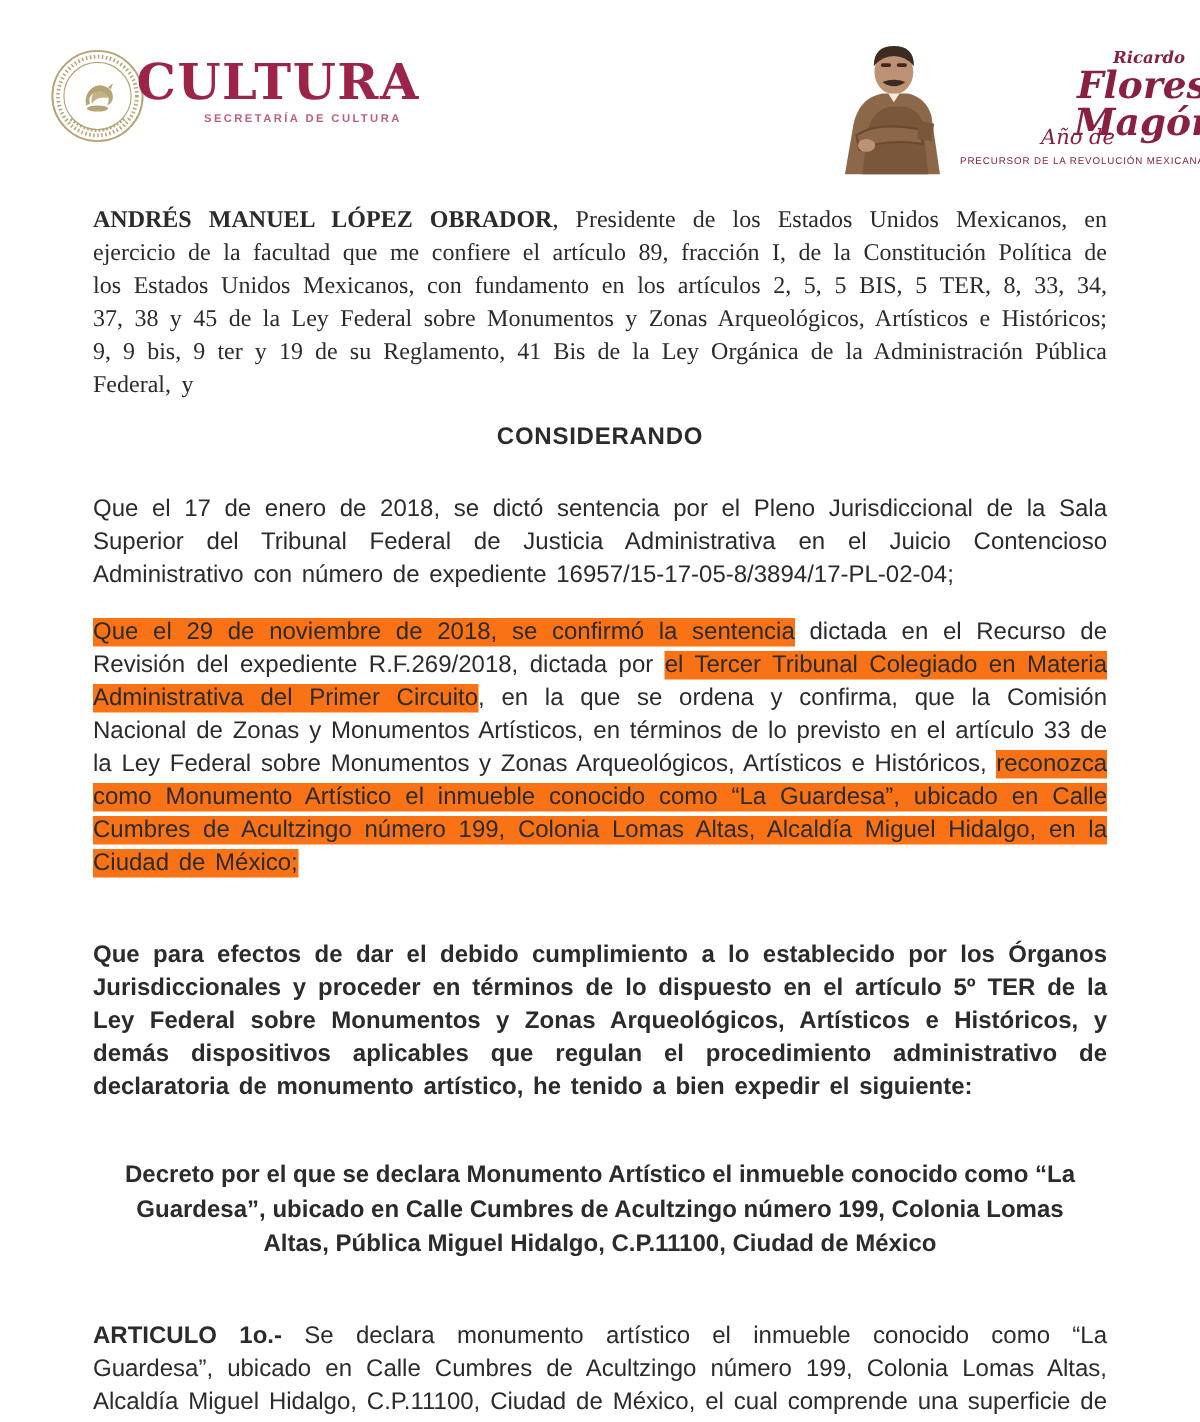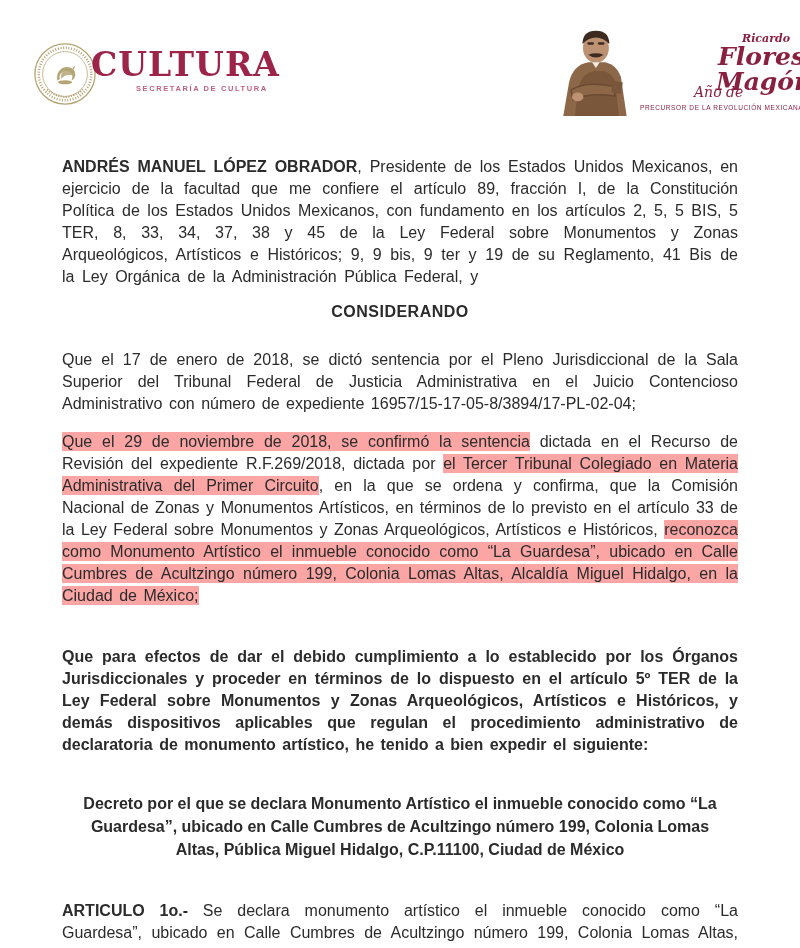--- a/index.html
+++ b/index.html
@@ -8,21 +8,21 @@
     position:relative;
     width:800px; height:948px;
     margin:0 auto;
     background:#ffffff;
     overflow:hidden;
     font-family:"Liberation Sans", sans-serif;
     color:#2b2b2b;
   }
   
   .header { position:relative; height:120px; }
-  .cultura-logo { position:absolute; left:33px; top:40px; display:flex; align-items:flex-start; }
+  .cultura-logo { position:absolute; left:33px; top:30px; display:flex; align-items:flex-start; }
   .eagle-seal { width:64px; height:68px; flex:0 0 auto; }
   .cultura-text { margin-left:-6px; padding-top:8px; }
   .cultura-wordmark {
     font-family:"DejaVu Serif","Liberation Serif",serif;
     font-weight:bold; font-size:33px; line-height:34px;
     color:#9d2449; letter-spacing:1px;
   }
   .cultura-subtitle {
     margin-top:2px; margin-left:14px;
     font-size:7.5px; font-weight:bold; letter-spacing:1.6px;
@@ -60,36 +60,36 @@
   .magon-tagline {
     position:absolute; left:94px; top:82px; width:150px;
     font-size:6.5px; letter-spacing:0.6px; color:#8a2040; white-space:nowrap;
   }
   
   .doc-body { padding:0 62px; }
   .para {
     font-size:16px; line-height:22px;
     text-align:justify; word-spacing:2px;
   }
-  .p1 { margin-top:36px; word-spacing:3px; }
+  .p1 { margin-top:16px; word-spacing:3px;font-family:Liberation Serif, serif; }
   .considerando {
     margin-top:13px; font-weight:bold; text-align:center;
     font-size:16px; line-height:22px; letter-spacing:0.5px;
   }
   .p2 { margin-top:26px; }
   .p3 { margin-top:16px; }
   .p4 { margin-top:39px;font-weight:bold; }
   .decree-title {
     margin:36px auto 0; max-width:665px;
     font-weight:bold; font-size:16px; line-height:23px;
     text-align:center;
   }
   .p5 { margin-top:39px; }
   b.lead { font-weight:bold; }
-  .hl { background:#fca5a5; padding:1px 0; }
+  .hl { background:#f97316; padding:1px 0; }
 </style>
 </head>
 <body>
 
 <div class="page">
 
   <div class="header">
 
     <div class="cultura-logo">
       <svg class="eagle-seal" viewBox="0 0 100 100" aria-hidden="true">

